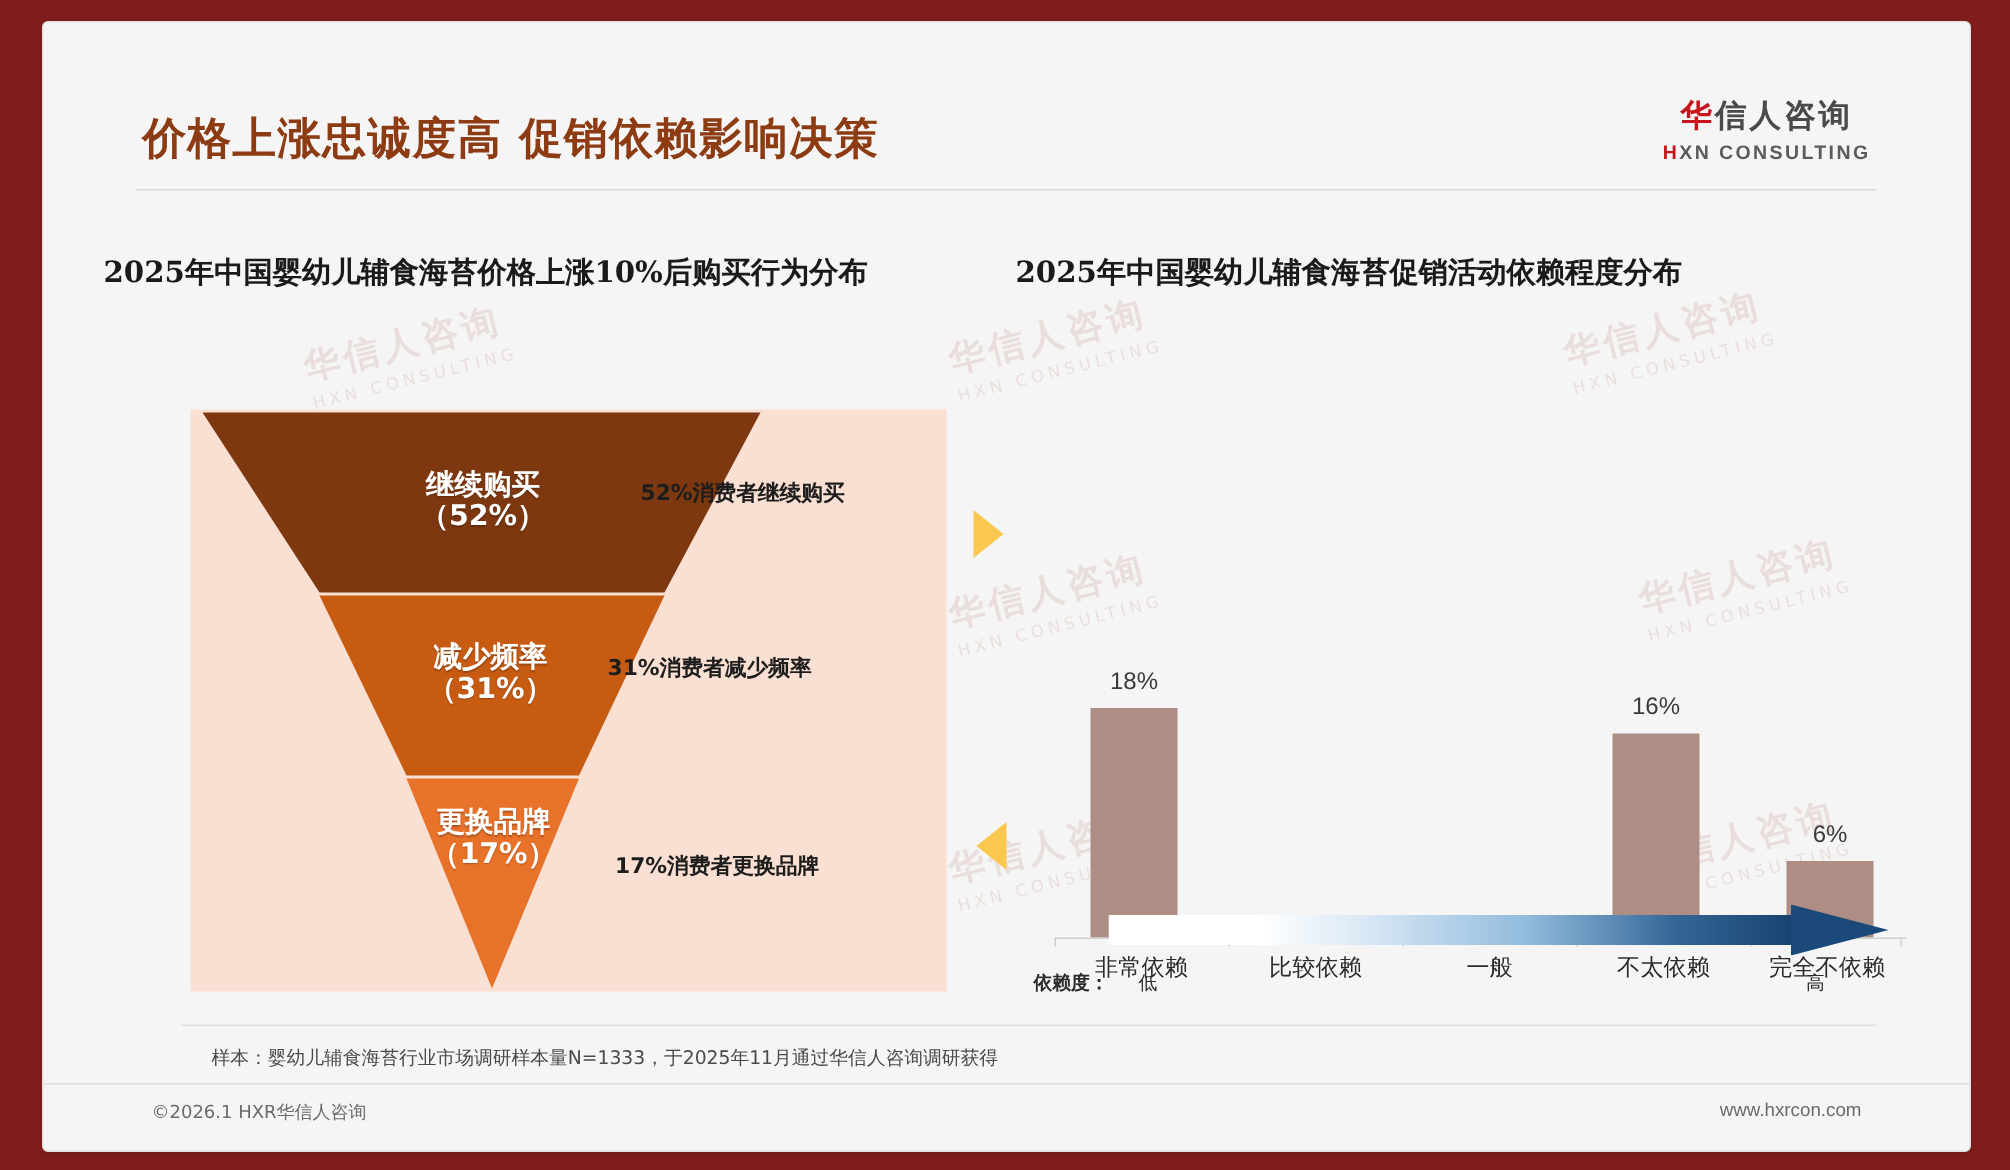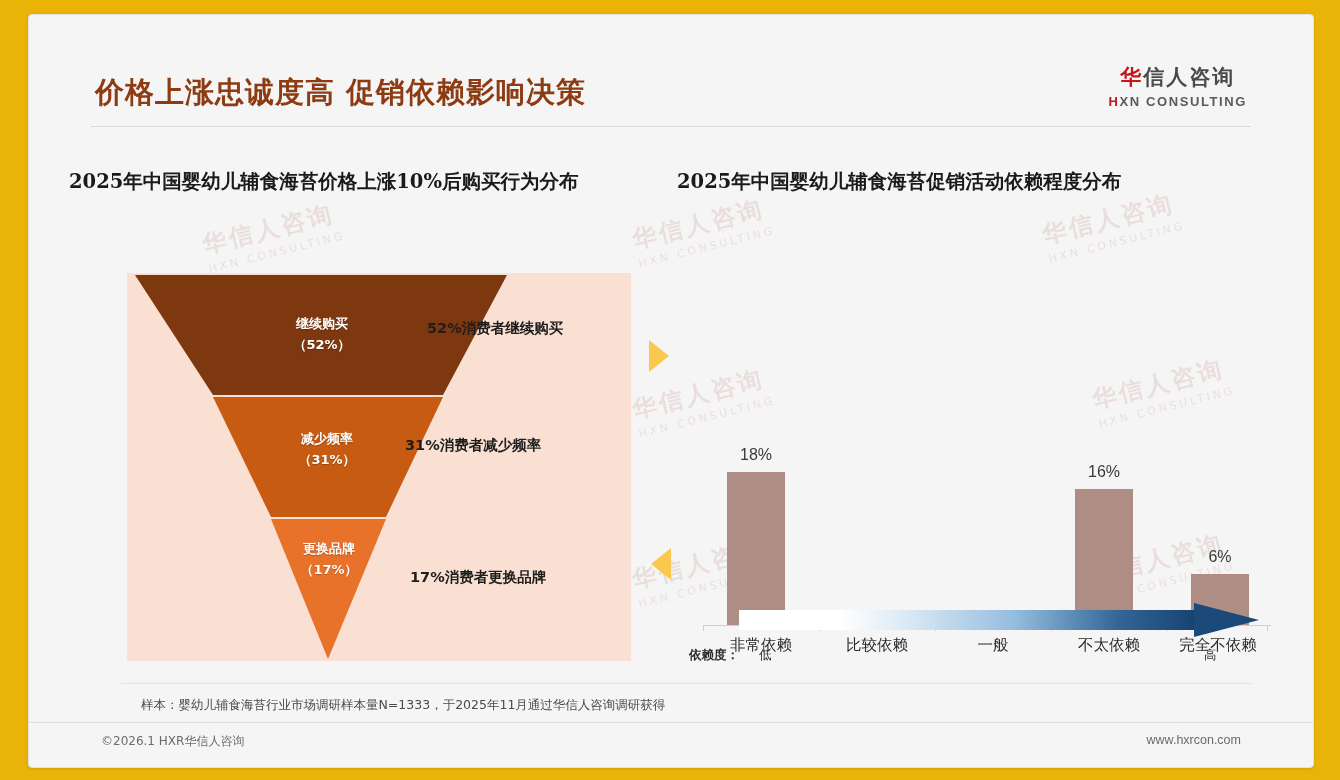--- a/index.html
+++ b/index.html
@@ -1,21 +1,21 @@
 <!DOCTYPE html>
 <html><head>
 <meta charset="utf-8">
 <style>
   html,body{margin:0;padding:0;background:#ffffff;}
   body{font-family:"Liberation Sans","DejaVu Sans",sans-serif;}
 
   .slide{
     position:relative;
     width:1340px;height:780px;
-    background:#eab308;
+    background:#7f1d1d;
     overflow:hidden;
   }
   .card{
     position:absolute;
     left:28px;top:14px;
     width:1284px;height:752px;
     background:#f5f5f5;
     border:1px solid #e2e2e2;
     border-radius:4px;
     box-shadow:0 1px 3px rgba(0,0,0,0.10);
@@ -69,21 +69,21 @@
   
   .funnel-wrap{
     position:absolute;left:78px;top:138px;
     width:504px;height:388px;
     background:#f9e0d2;
   }
   .funnel-svg{position:absolute;left:0;top:0;}
   .funnel-label{
     position:absolute;
     text-align:center;color:#ffffff;font-weight:bold;
-    font-size:13px;line-height:21px;
+    font-size:19px;line-height:21px;
     font-family:"DejaVu Sans","Liberation Sans",sans-serif;
     text-shadow:0 1px 1px rgba(0,0,0,0.25);
     pointer-events:none;
   }
   .funnel-note{
     position:absolute;
     color:#1d1d1d;font-weight:bold;font-size:14.5px;
     font-family:"DejaVu Sans","Liberation Sans",sans-serif;
     white-space:nowrap;
   }

